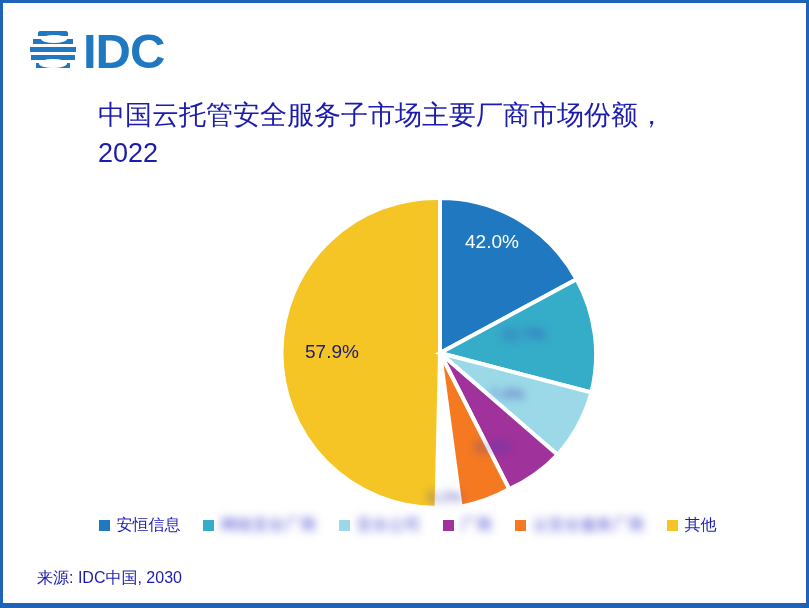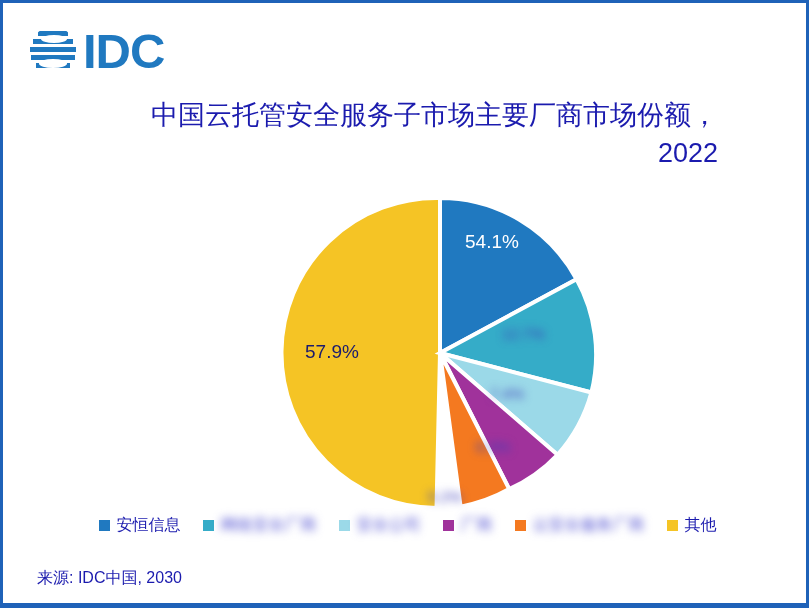--- a/index.html
+++ b/index.html
@@ -45,21 +45,21 @@
     position:absolute;left:10px;top:32px;width:28px;height:9px;
     background:#ffffff;border-radius:50%;
   }
   .logo-text{
     font-size:49px;font-weight:bold;color:#2079C0;
     letter-spacing:-1px;line-height:48px;
   }
   
   .title{
     position:absolute;left:95px;top:93px;width:620px;
-    text-align:right;color:#1B1BAE;
+    text-align:left;color:#1B1BAE;
     font-size:27px;line-height:38px;
   }
   
   .chart-area{
     position:absolute;left:0;top:185px;width:809px;height:330px;
   }
   .pie-wrap{
     position:absolute;left:277px;top:5px;width:320px;height:320px;
   }
   .pie-svg{display:block;width:320px;height:320px;}
@@ -118,21 +118,21 @@
 
         <path d="M160 160 L296.6 86.3 A155 155 0 0 1 311.4 199.5 Z" fill="#35ACC8" stroke="#ffffff" stroke-width="4"></path>
 
         <path d="M160 160 L311.4 199.5 A155 155 0 0 1 277.5 261.8 Z" fill="#9BD9E8" stroke="#ffffff" stroke-width="4"></path>
 
         <path d="M160 160 L277.5 261.8 A155 155 0 0 1 229.2 296.1 Z" fill="#A0329B" stroke="#ffffff" stroke-width="4"></path>
 
         <path d="M160 160 L229.2 296.1 A155 155 0 0 1 180.6 313.6 Z" fill="#F47920" stroke="#ffffff" stroke-width="4"></path>
       </svg>
 
-      <span class="slice-label on-blue" style="left:185px;top:38px;">54.1%</span>
+      <span class="slice-label on-blue" style="left:185px;top:38px;">42.0%</span>
       <span class="slice-label on-gold" style="left:25px;top:148px;">57.9%</span>
 
       <span class="blurred-label" style="left:222px;top:132px;">12.7%</span>
       <span class="blurred-label" style="left:210px;top:192px;">7.4%</span>
       <span class="blurred-label" style="left:196px;top:245px;">6.3%</span>
       <span class="blurred-label" style="left:148px;top:295px;">5.2%</span>
     </div>
   </div>
 
   <div class="legend">

